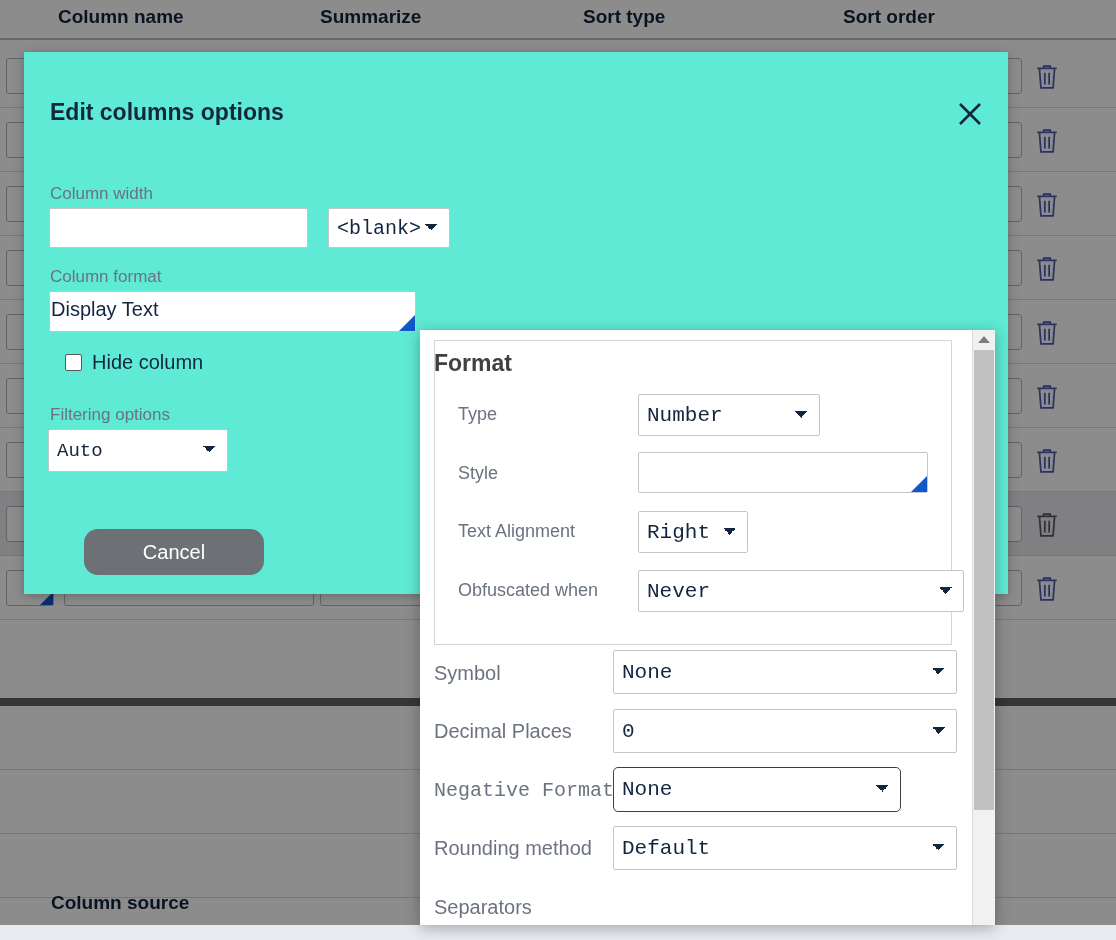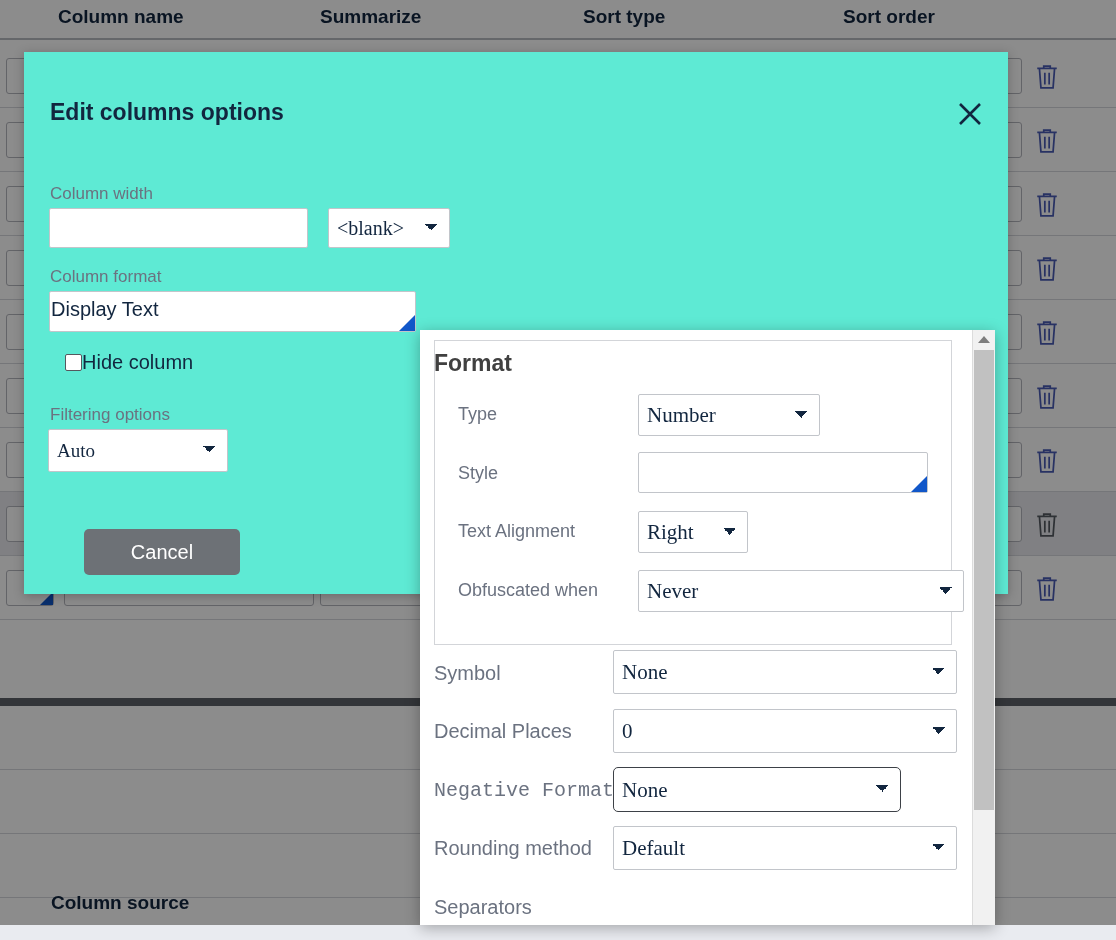--- a/index.html
+++ b/index.html
@@ -148,21 +148,21 @@
     font-family: "Liberation Sans", sans-serif;
     font-size: 19px;
     color: #12263f;
     padding: 4px 8px;
     border-radius: 2px;
   }
   .sel {
     position: absolute;
     border: 1px solid #c2c5ca;
     background: #ffffff;
-    font-family: Liberation Serif, serif;
+    font-family: Liberation Mono, monospace;
     font-size: 19px;
     color: #12263f;
     padding: 3px 26px 3px 8px;
     border-radius: 2px;
     appearance: none;
     -webkit-appearance: none;
     background-image:
       linear-gradient(45deg, transparent 50%, #12263f 50%),
       linear-gradient(135deg, #12263f 50%, transparent 50%);
     background-position:
@@ -196,43 +196,44 @@
 
   .search-ico {
     position: absolute;
     cursor: pointer;
   }
 
   .cb-row {
     position: absolute;
     display: flex;
     align-items: center;
+    gap: 10px;
     padding-left: 14px;
   }
   .cb-box {
     width: 17px; height: 17px;
     border: 1px solid #55585e;
     background: #fff;
     border-radius: 2px;
     flex: none;
   }
   .cb-label {
     font-size: 20px;
     color: #12263f;
     white-space: nowrap;
   }
 
   .btn-cancel {
     position: absolute;
     left: 60px; top: 477px;
-    width: 156px; height: 46px;
+    width: 180px; height: 46px;
     background: #6d7176;
     color: #ffffff;
     border: none;
-    border-radius: 5px;
+    border-radius: 14px;
     font-family: "Liberation Sans", sans-serif;
     font-size: 20px;
     cursor: pointer;
   }
 
   
   .fmt-popup {
     position: absolute;
     left: 420px; top: 330px;
     width: 575px; height: 595px;

